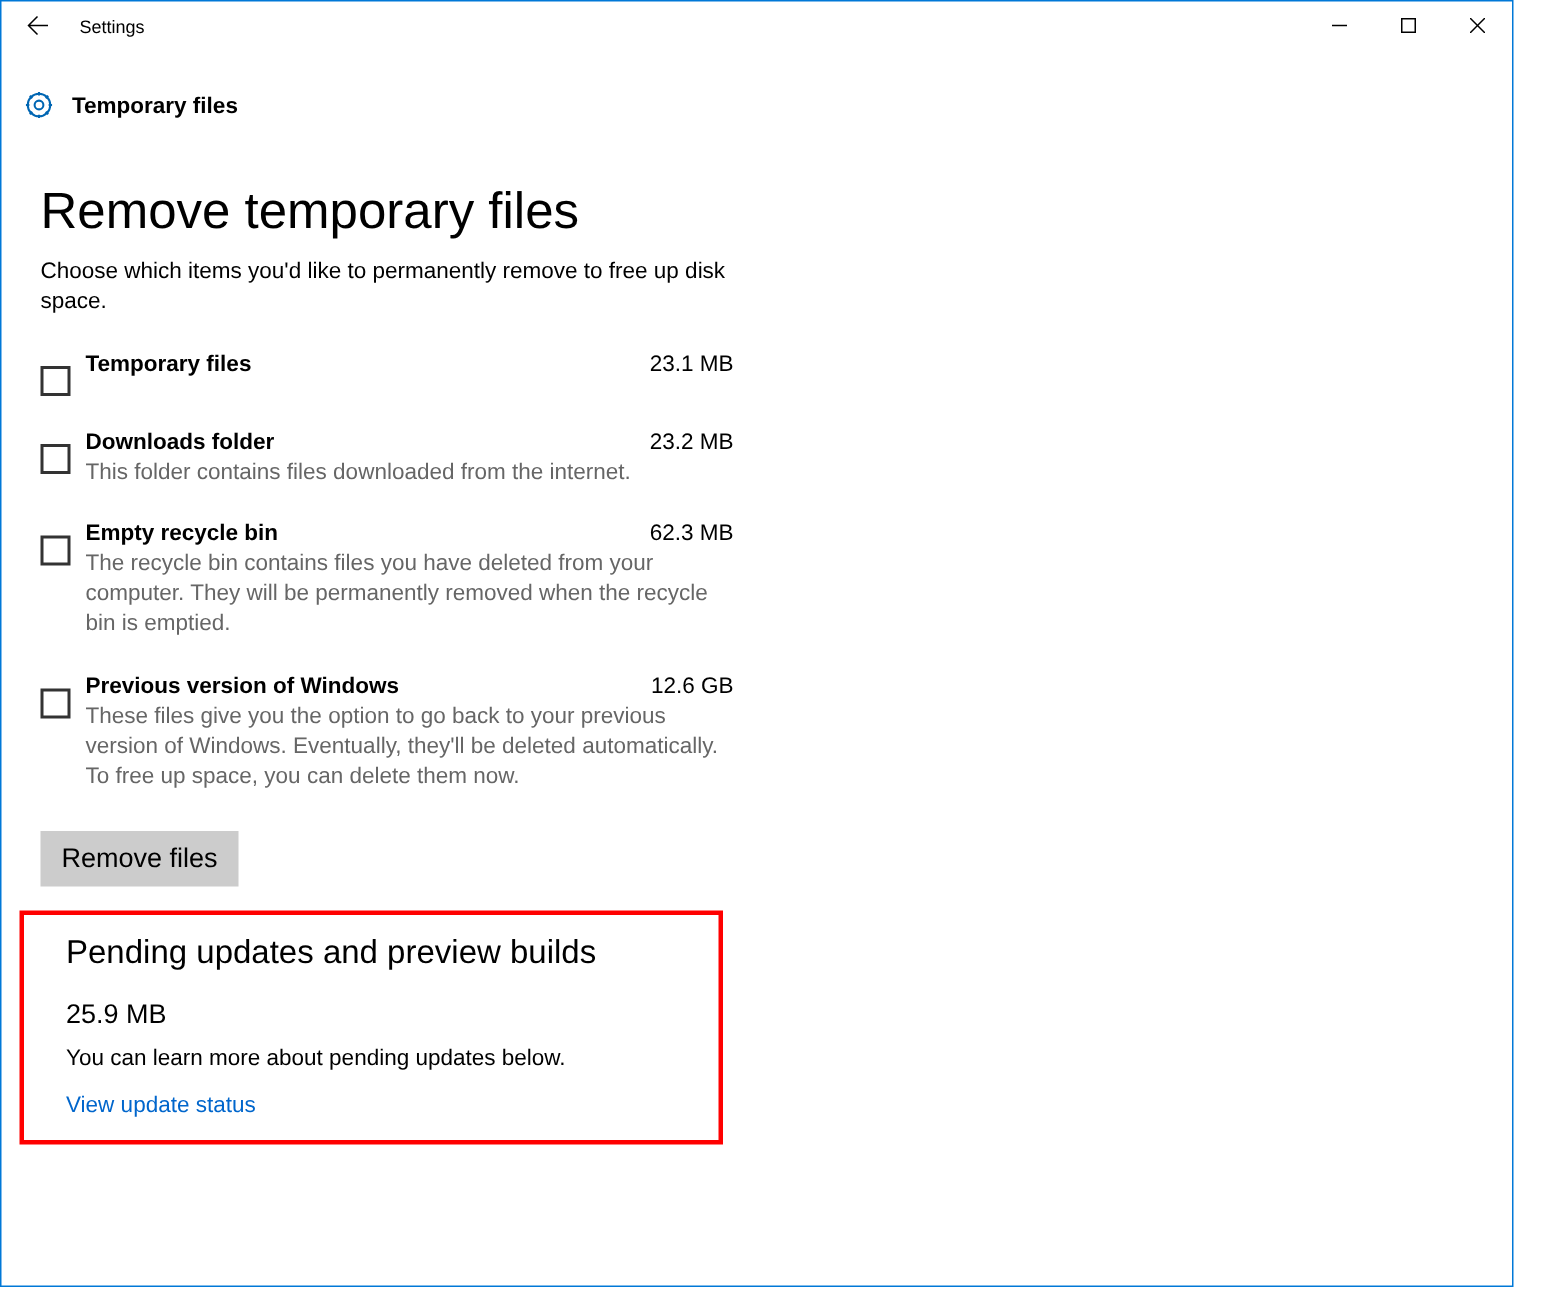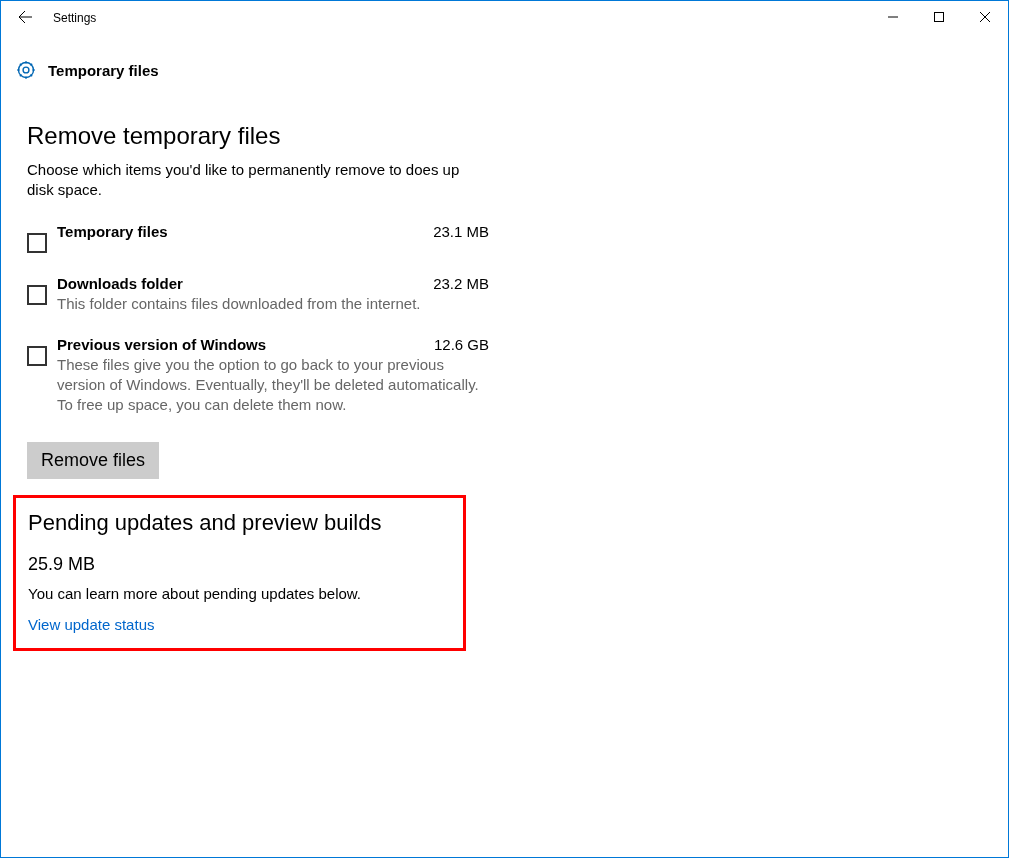--- a/index.html
+++ b/index.html
@@ -67,21 +67,21 @@
     margin: 0;
     font-size: 15px;
     font-weight: 600;
   }
   
   .content {
     padding: 0 26px;
     max-width: 462px;
   }
   .section-title {
-    font-size: 24px;
+    font-size: 34px;
     font-weight: 400;
     margin: 40px 0 10px 0;
   }
   .section-intro {
     font-size: 15px;
     line-height: 1.35;
     margin: 0 0 22px 0;
   }
   .item {
     display: flex;
@@ -122,21 +122,21 @@
     display: inline-block;
     background: #ccc;
     padding: 8px 14px;
     font-size: 18px;
     margin-top: 4px;
   }
   
   .highlight-box {
     border: 3px solid #f00;
     margin: 16px 0 0 -14px;
-    padding: 6px 10px 14px 12px;
+    padding: 6px 10px 14px 28px;
     width: 425px;
   }
   .pending-title {
     font-size: 22px;
     font-weight: 400;
     margin: 6px 0 18px 0;
   }
   .pending-size {
     font-size: 18px;
     margin: 0 0 10px 0;
@@ -190,21 +190,21 @@
           <path d="M12 2.5v2.5M12 19v2.5M21.5 12h-2.5M5 12H2.5M18.7 5.3l-1.8 1.8M7.1 16.9l-1.8 1.8M18.7 18.7l-1.8-1.8M7.1 7.1 5.3 5.3"></path>
           <circle cx="12" cy="12" r="8.2"></circle>
         </g>
       </svg>
     </div>
     <h2>Temporary files</h2>
   </div>
 
   <div class="content">
     <h1 class="section-title">Remove temporary files</h1>
-    <p class="section-intro">Choose which items you'd like to permanently remove to does up disk space.</p>
+    <p class="section-intro">Choose which items you'd like to permanently remove to free up disk space.</p>
 
     
     <div class="item">
       <div class="checkbox"></div>
       <div class="item-body">
         <div class="item-head">
           <span class="item-title">Temporary files</span>
           <span class="item-size">23.1 MB</span>
         </div>
       </div>
@@ -216,20 +216,30 @@
       <div class="item-body">
         <div class="item-head">
           <span class="item-title">Downloads folder</span>
           <span class="item-size">23.2 MB</span>
         </div>
         <div class="item-desc">This folder contains files downloaded from the internet.</div>
       </div>
     </div>
 
     
+    <div class="item">
+      <div class="checkbox"></div>
+      <div class="item-body">
+        <div class="item-head">
+          <span class="item-title">Empty recycle bin</span>
+          <span class="item-size">62.3 MB</span>
+        </div>
+        <div class="item-desc">The recycle bin contains files you have deleted from your computer. They will be permanently removed when the recycle bin is emptied.</div>
+      </div>
+    </div>
 
     
     <div class="item">
       <div class="checkbox"></div>
       <div class="item-body">
         <div class="item-head">
           <span class="item-title">Previous version of Windows</span>
           <span class="item-size">12.6 GB</span>
         </div>
         <div class="item-desc">These files give you the option to go back to your previous version of Windows. Eventually, they'll be deleted automatically. To free up space, you can delete them now.</div>

